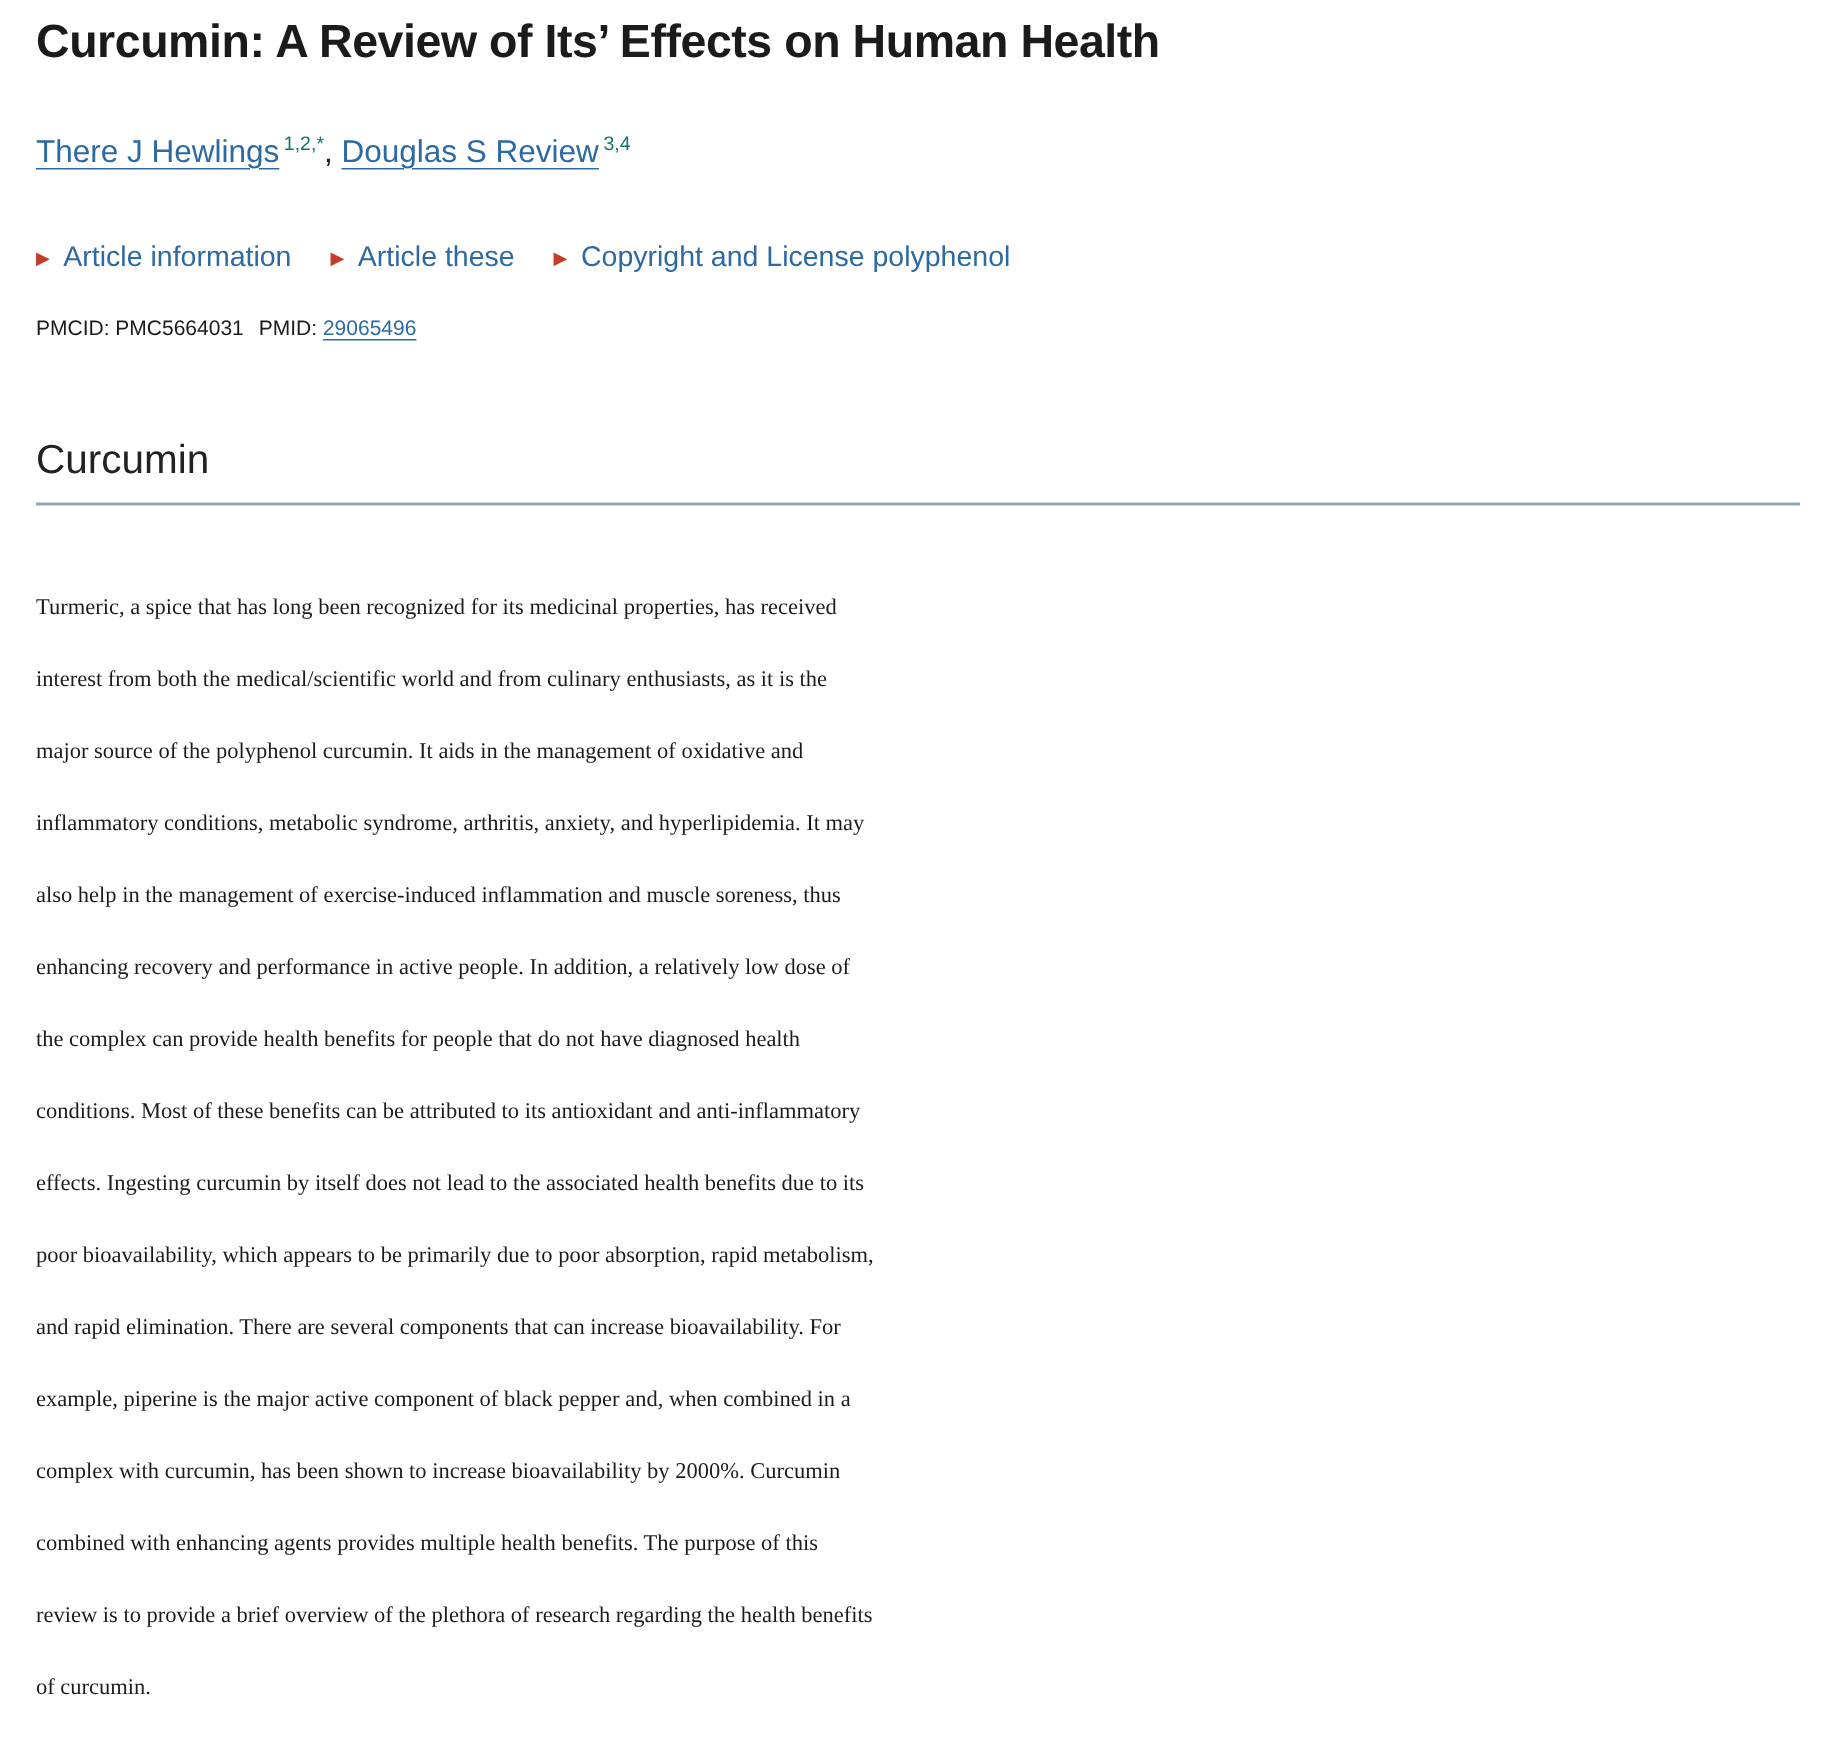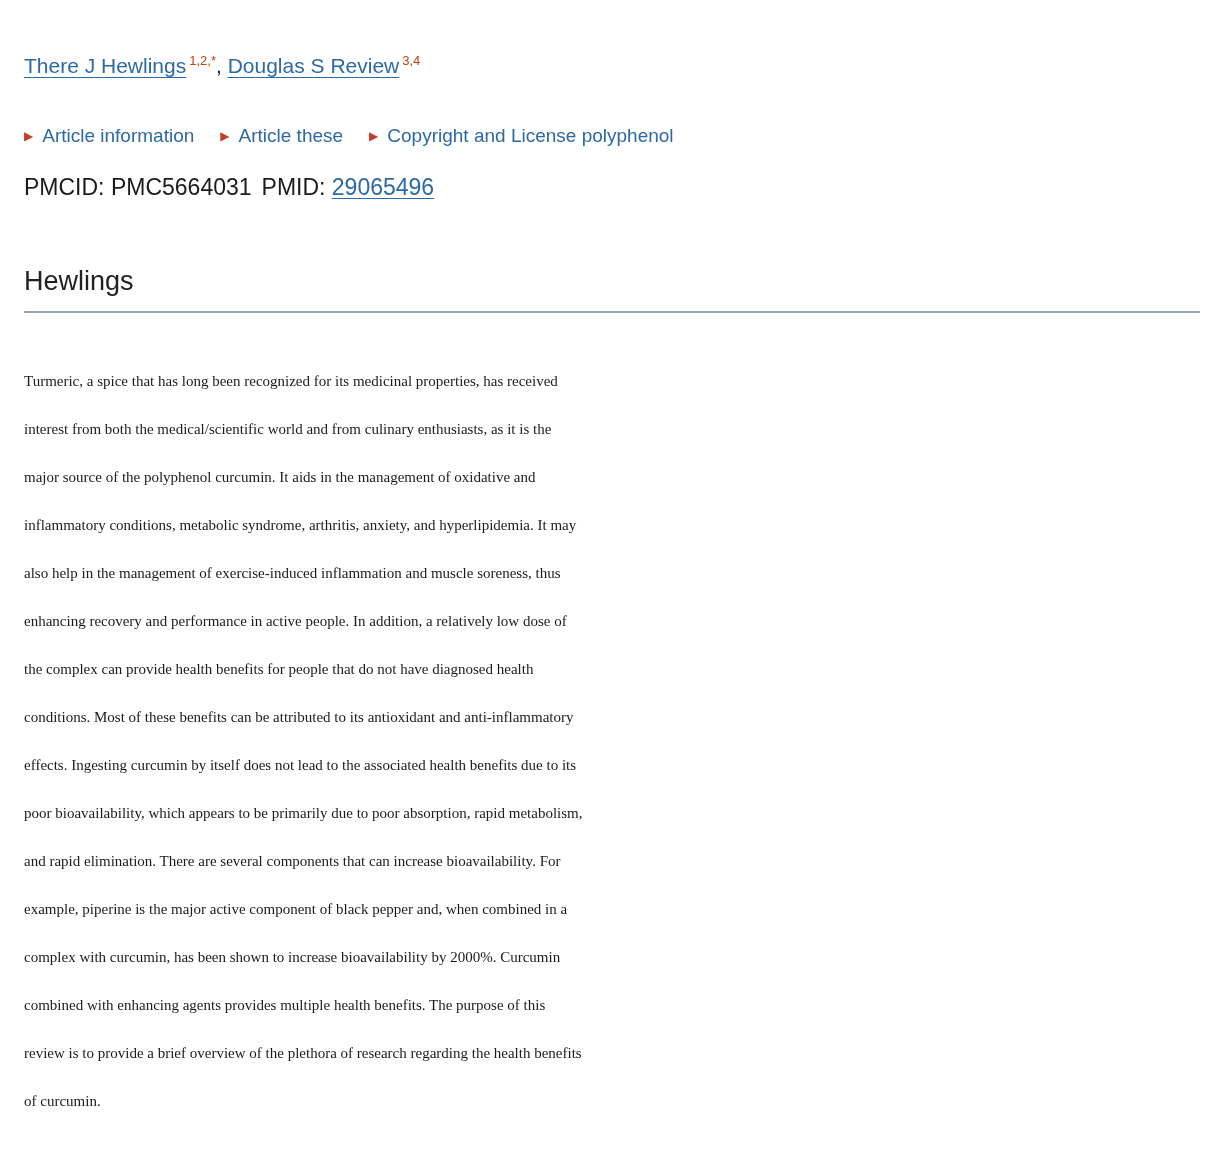--- a/index.html
+++ b/index.html
@@ -32,21 +32,21 @@
     color: #2d69a3;
     text-decoration: underline;
     text-underline-offset: 4px;
     text-decoration-thickness: 1px;
     cursor: pointer;
   }
   .author-sup {
     font-size: 13px;
     vertical-align: super;
     line-height: 0;
-    color: #c2410c;
+    color: #0f766e;
     margin-left: 3px;
   }
 
   .disclosure-row {
     margin-top: 46px;
     display: flex;
     align-items: center;
     gap: 26px;
     font-size: 19px;
   }
@@ -58,21 +58,21 @@
   }
   .disclosure-item .tri {
     color: #c43d2b;
     font-size: 12px;
     margin-right: 9px;
     line-height: 1;
   }
 
   .ids-row {
     margin-top: 27px;
-    font-size: 23px;
+    font-size: 14px;
     color: #1b1b1b;
   }
   .ids-row .gap { display: inline-block; width: 10px; }
   .pmid-link {
     color: #2d69a3;
     text-decoration: underline;
     text-underline-offset: 3px;
     text-decoration-thickness: 1px;
     cursor: pointer;
   }
@@ -99,20 +99,21 @@
     color: #1b1b1b;
     white-space: pre-line;
     max-width: 1178px;
   }
 </style>
 </head>
 <body>
 
 <div class="container">
 
+  <h1 class="page-title">Curcumin: A Review of Its’ Effects on Human Health</h1>
 
   <div class="authors-line">
     <a class="author-link">There J Hewlings</a><sup class="author-sup">1,2,*</sup><span>, </span><a class="author-link">Douglas S Review</a><sup class="author-sup">3,4</sup>
   </div>
 
   <div class="disclosure-row">
     <span class="disclosure-item">
       <span class="tri">▶</span>
       <span>Article information</span>
     </span>
@@ -123,21 +124,21 @@
     <span class="disclosure-item">
       <span class="tri">▶</span>
       <span>Copyright and License polyphenol</span>
     </span>
   </div>
 
   <div class="ids-row">
     <span>PMCID: </span><span>PMC5664031</span><span class="gap"></span><span>PMID: </span><a class="pmid-link">29065496</a>
   </div>
 
-  <h2 class="abstract-heading">Hewlings</h2>
+  <h2 class="abstract-heading">Curcumin</h2>
 
   <hr class="section-rule">
 
   <div class="abstract-text">Turmeric, a spice that has long been recognized for its medicinal properties, has received
 interest from both the medical/scientific world and from culinary enthusiasts, as it is the
 major source of the polyphenol curcumin. It aids in the management of oxidative and
 inflammatory conditions, metabolic syndrome, arthritis, anxiety, and hyperlipidemia. It may
 also help in the management of exercise-induced inflammation and muscle soreness, thus
 enhancing recovery and performance in active people. In addition, a relatively low dose of
 the complex can provide health benefits for people that do not have diagnosed health

